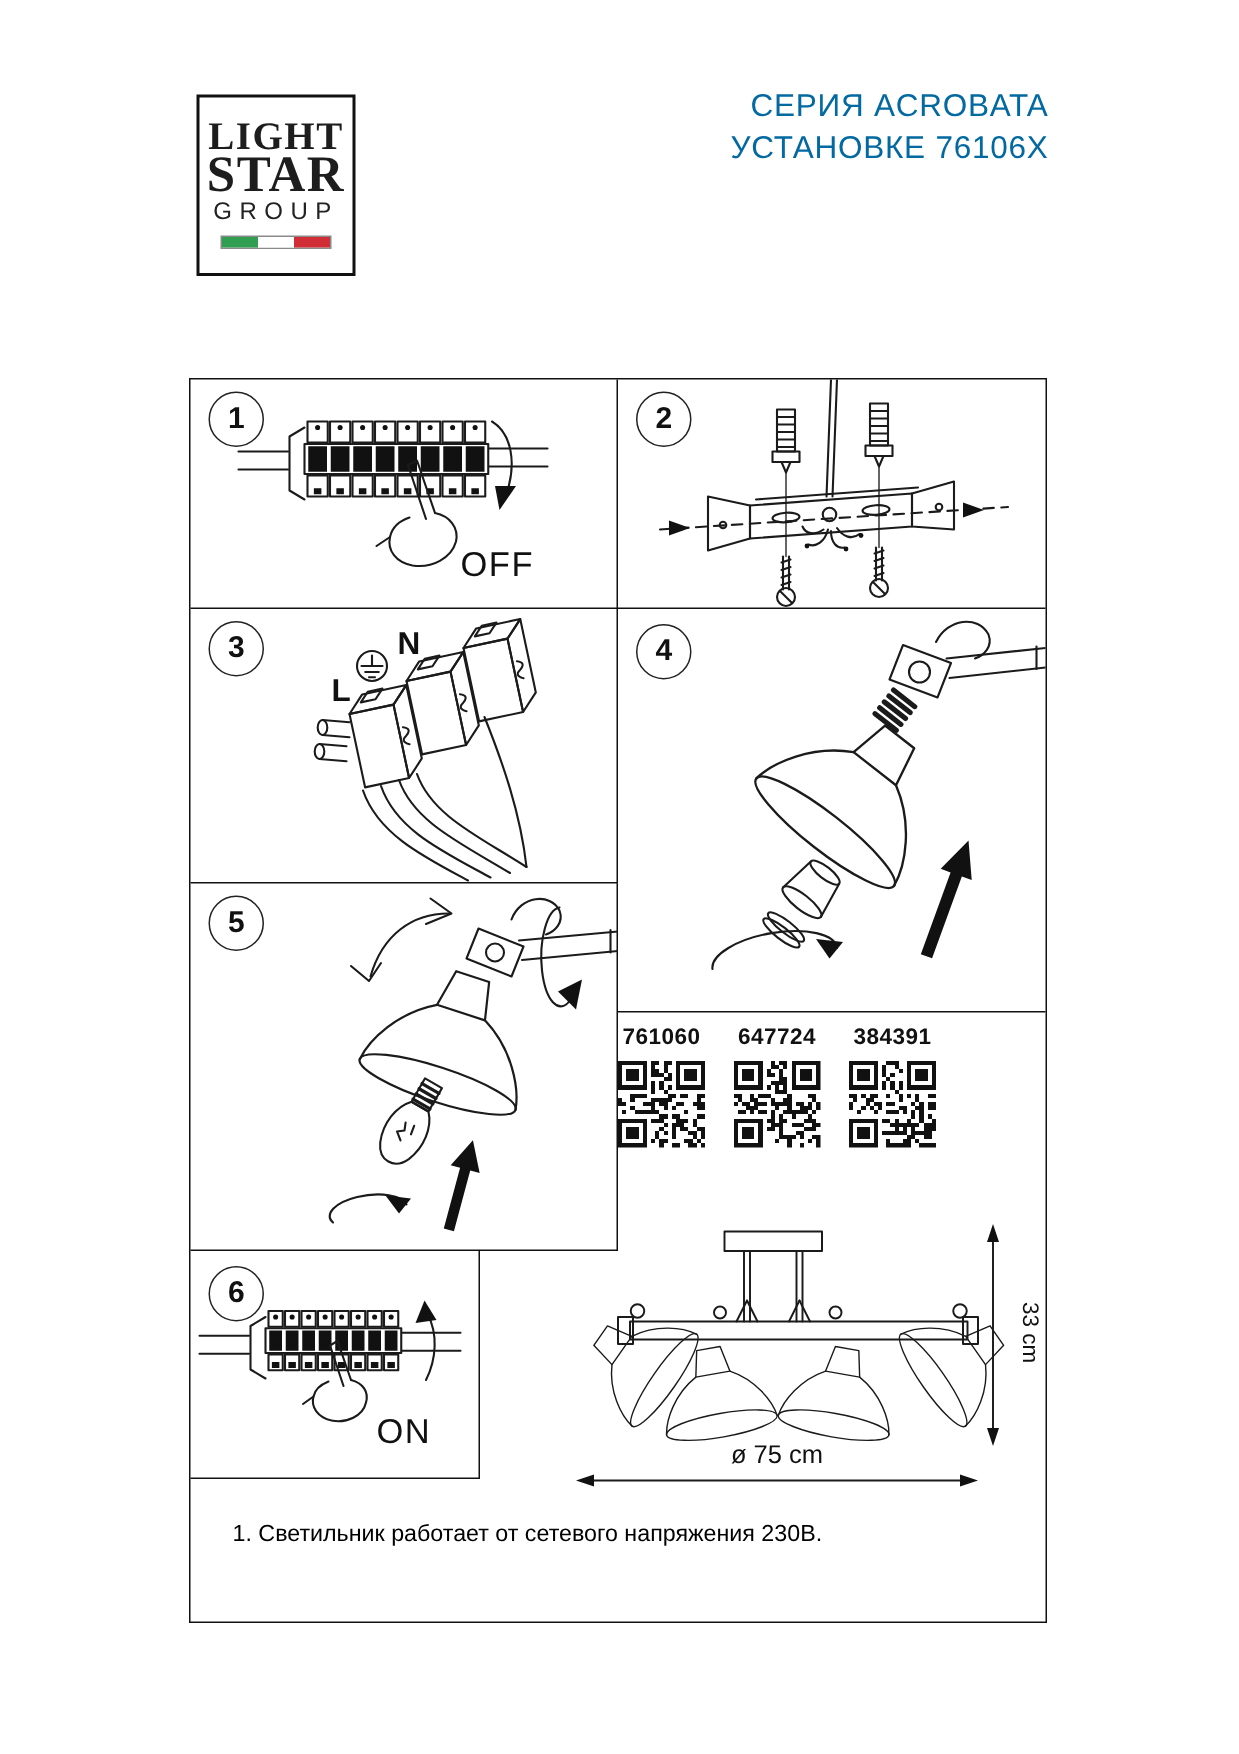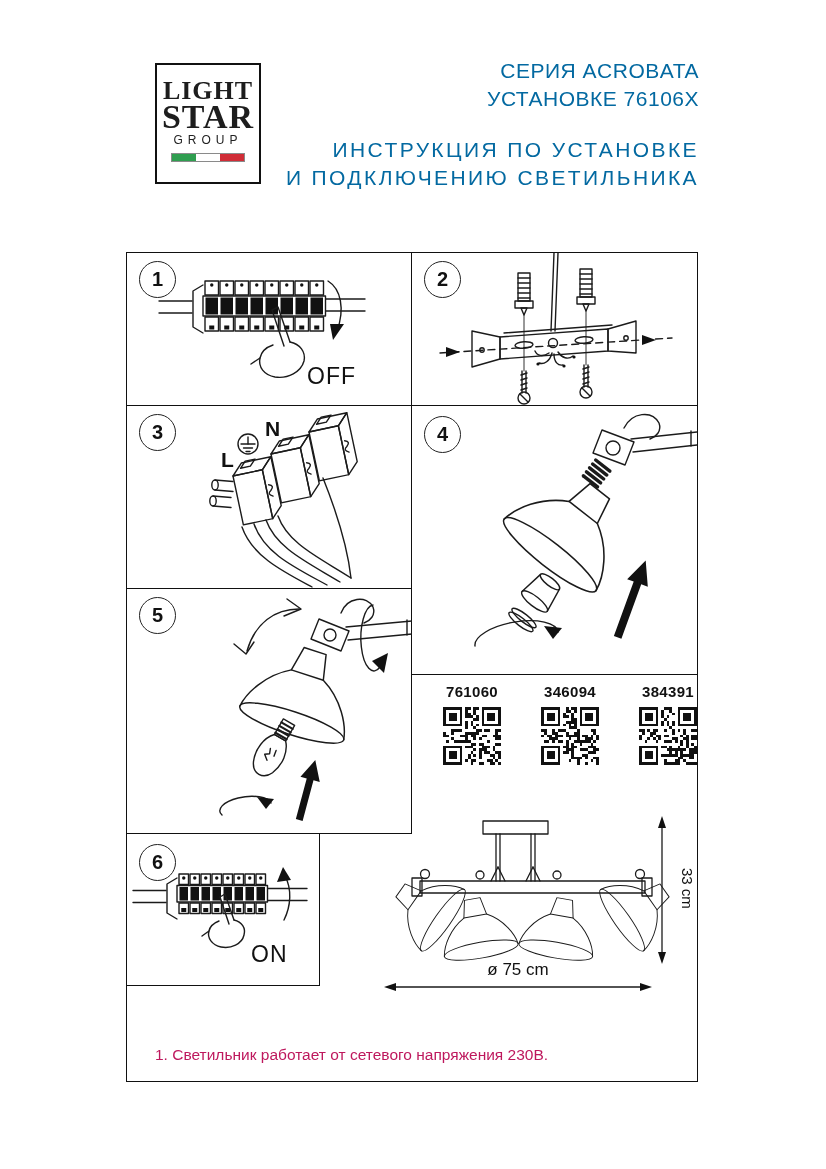--- a/index.html
+++ b/index.html
@@ -1,24 +1,24 @@
 <!DOCTYPE html>
 <html><head>
 <meta charset="utf-8">
 <style>
   html,body{margin:0;padding:0;background:#fff;}
   .page{position:relative;width:826px;height:1169px;background:#fff;overflow:hidden;
         font-family:"Liberation Sans",sans-serif;color:#1b1b1b;}
   
   .logo-box{position:absolute;left:131px;top:63px;width:106px;height:121px;
-            border:2px solid #111;box-sizing:border-box;text-align:center;padding-top:14px;margin-left:24px;}
+            border:2px solid #111;box-sizing:border-box;text-align:center;padding-top:14px;}
   .logo-word{font-family:"Liberation Serif",serif;font-weight:700;color:#1d1d1d;}
   .logo-light{font-size:26px;line-height:24px;letter-spacing:1px;}
   .logo-star{font-size:34px;line-height:27px;letter-spacing:1px;}
-  .logo-group{font-size:12px;letter-spacing:5px;margin-top:3px;color:#222;
+  .logo-group{font-size:16px;letter-spacing:5px;margin-top:3px;color:#222;
               font-family:"Liberation Sans",sans-serif;}
   .flag{display:flex;width:74px;height:9px;margin:6px auto 0;border:1px solid #8a8a8a;box-sizing:border-box;}
   .flag span{flex:1;display:block;}
   .titles{position:absolute;top:57px;right:127px;text-align:right;}
   .title-line{font-size:21px;font-weight:400;line-height:28px;letter-spacing:0.5px;color:#0369a1;}
   .instr{margin-top:23px;}
   .instr .title-line{letter-spacing:2.4px;}
   
   .grid{position:absolute;left:126px;top:252px;width:570px;height:828px;
         border:1.5px solid #111;}
@@ -32,52 +32,48 @@
           stroke-width:1.4;stroke-linecap:round;stroke-linejoin:round;}
   svg.art .fill{fill:#111;stroke:none;}
   svg.art .open{fill:none;}
   svg.art text{stroke:none;fill:#111;}
   .svgtext-big{font-size:23px;letter-spacing:1px;font-family:"Liberation Sans",sans-serif;}
   .svgtext-bold{font-size:21px;font-weight:700;font-family:"Liberation Sans",sans-serif;}
   .dim-label{font-size:15px;font-family:"Liberation Sans",sans-serif;}
   .dim-label-big{font-size:17px;font-family:"Liberation Sans",sans-serif;}
   
   .qr-row{position:absolute;left:285px;top:430px;width:285px;display:flex;
-          justify-content:flex-end;gap:40px;}
+          justify-content:flex-start;gap:19px;}
   .qr-item{width:58px;text-align:center;}
   .qr-label{font-size:15px;font-weight:700;letter-spacing:0.3px;margin-bottom:7px;color:#111;}
   .qr-svg{width:58px;height:58px;display:block;shape-rendering:crispEdges;}
   .qr-svg rect{fill:#111;}
   
-  .notes{position:absolute;left:28px;top:790px;width:520px;font-size:15.5px;
-         line-height:24px;color:#be185d;}
+  .notes{position:absolute;left:28px;top:758px;width:520px;font-size:15.5px;
+         line-height:24px;color:#000000;}
 </style>
 </head>
 <body>
 
 <div class="page">
 
   <div class="logo-box">
     <div class="logo-word logo-light">LIGHT</div>
     <div class="logo-word logo-star">STAR</div>
     <div class="logo-group">GROUP</div>
     <div class="flag">
       <span style="background: rgb(47, 158, 80);"></span>
       <span style="background: rgb(255, 255, 255);"></span>
       <span style="background: rgb(208, 45, 55);"></span>
     </div>
   </div>
 
   <div class="titles">
     <div class="title-line">СЕРИЯ ACROBATA</div>
     <div class="title-line">УСТАНОВКЕ 76106X</div>
-    <div class="instr">
-      <div class="title-line">ИНСТРУКЦИЯ ПО УСТАНОВКЕ</div>
-      <div class="title-line">И ПОДКЛЮЧЕНИЮ СВЕТИЛЬНИКА</div>
-    </div>
   </div>
 
   <div class="grid">
 
     <div class="panel b-r b-b" style="left:0;top:0;width:285px;height:153px;">
       <div class="stepnum">1</div>
       <svg class="art" width="285" height="153" viewBox="0 0 285 153">
         <g>
             <rect x="78" y="28" width="13.5" height="14"></rect>
             <circle class="fill" cx="84.75" cy="32" r="1.7"></circle>
@@ -593,21 +589,21 @@
             <rect x="19" y="19" width="1" height="1"></rect>
             <rect x="10" y="20" width="1" height="1"></rect>
             <rect x="13" y="20" width="1" height="1"></rect>
             <rect x="14" y="20" width="1" height="1"></rect>
             <rect x="17" y="20" width="1" height="1"></rect>
             <rect x="18" y="20" width="1" height="1"></rect>
             <rect x="20" y="20" width="1" height="1"></rect>
           </svg>
       </div>
       <div class="qr-item">
-        <div class="qr-label">346094</div>
+        <div class="qr-label">647724</div>
         <svg class="qr-svg" viewBox="0 0 21 21">
             <rect x="0" y="0" width="1" height="1"></rect>
             <rect x="1" y="0" width="1" height="1"></rect>
             <rect x="2" y="0" width="1" height="1"></rect>
             <rect x="3" y="0" width="1" height="1"></rect>
             <rect x="4" y="0" width="1" height="1"></rect>
             <rect x="5" y="0" width="1" height="1"></rect>
             <rect x="6" y="0" width="1" height="1"></rect>
             <rect x="0" y="1" width="1" height="1"></rect>
             <rect x="6" y="1" width="1" height="1"></rect>

